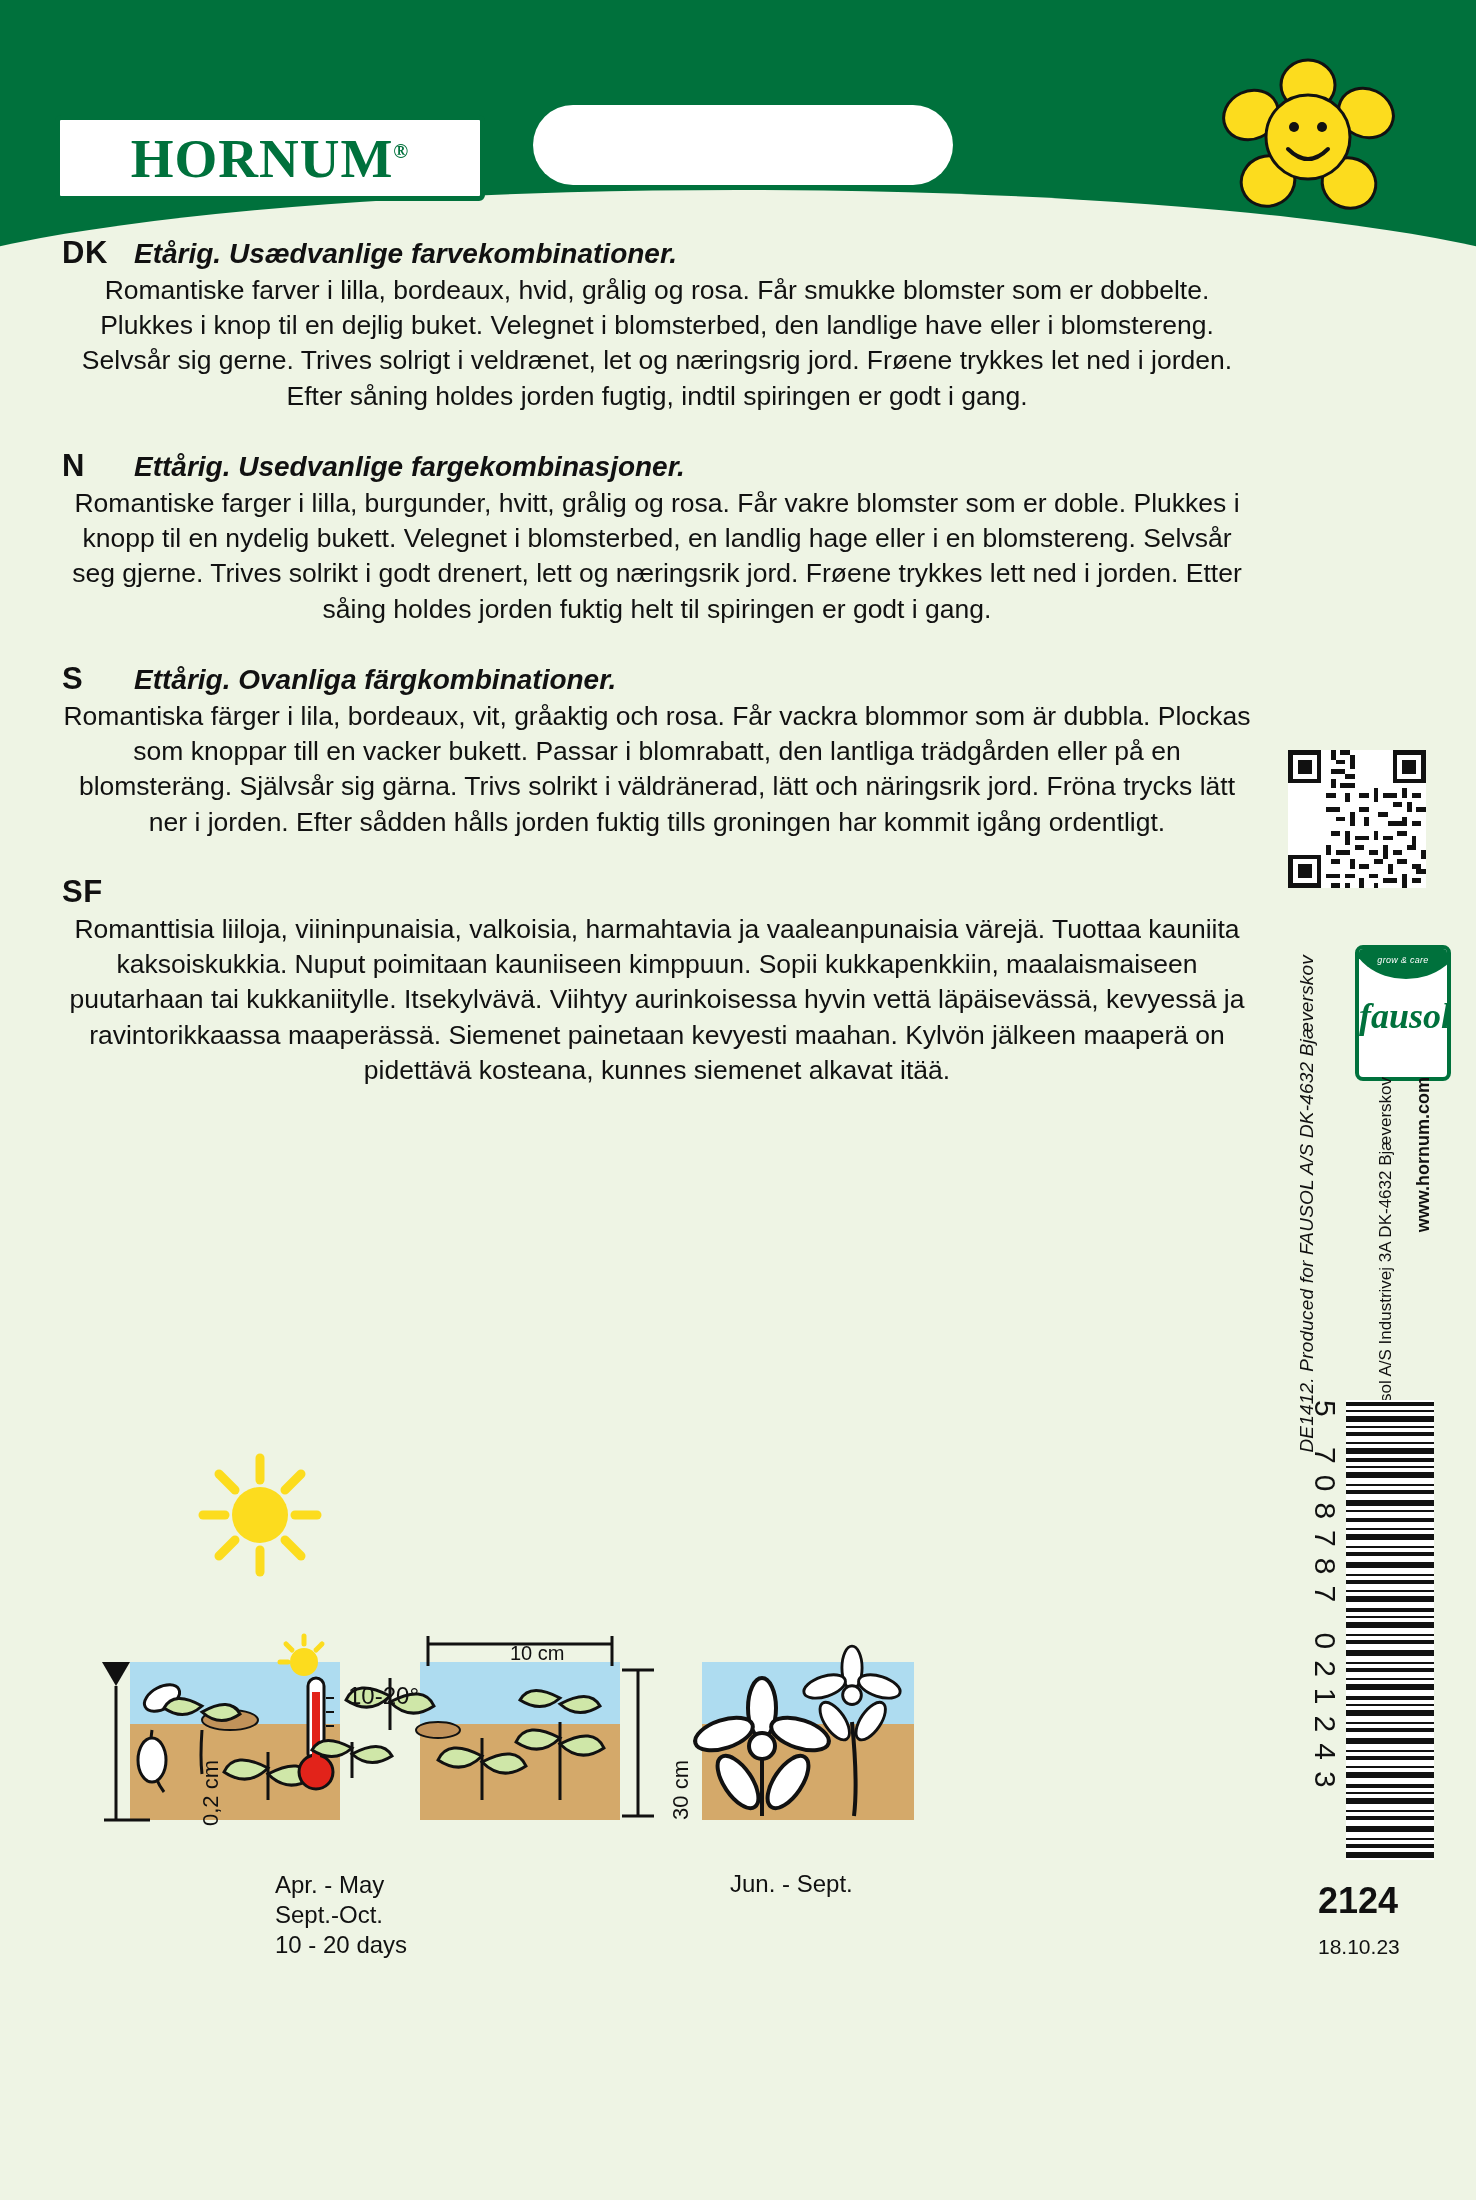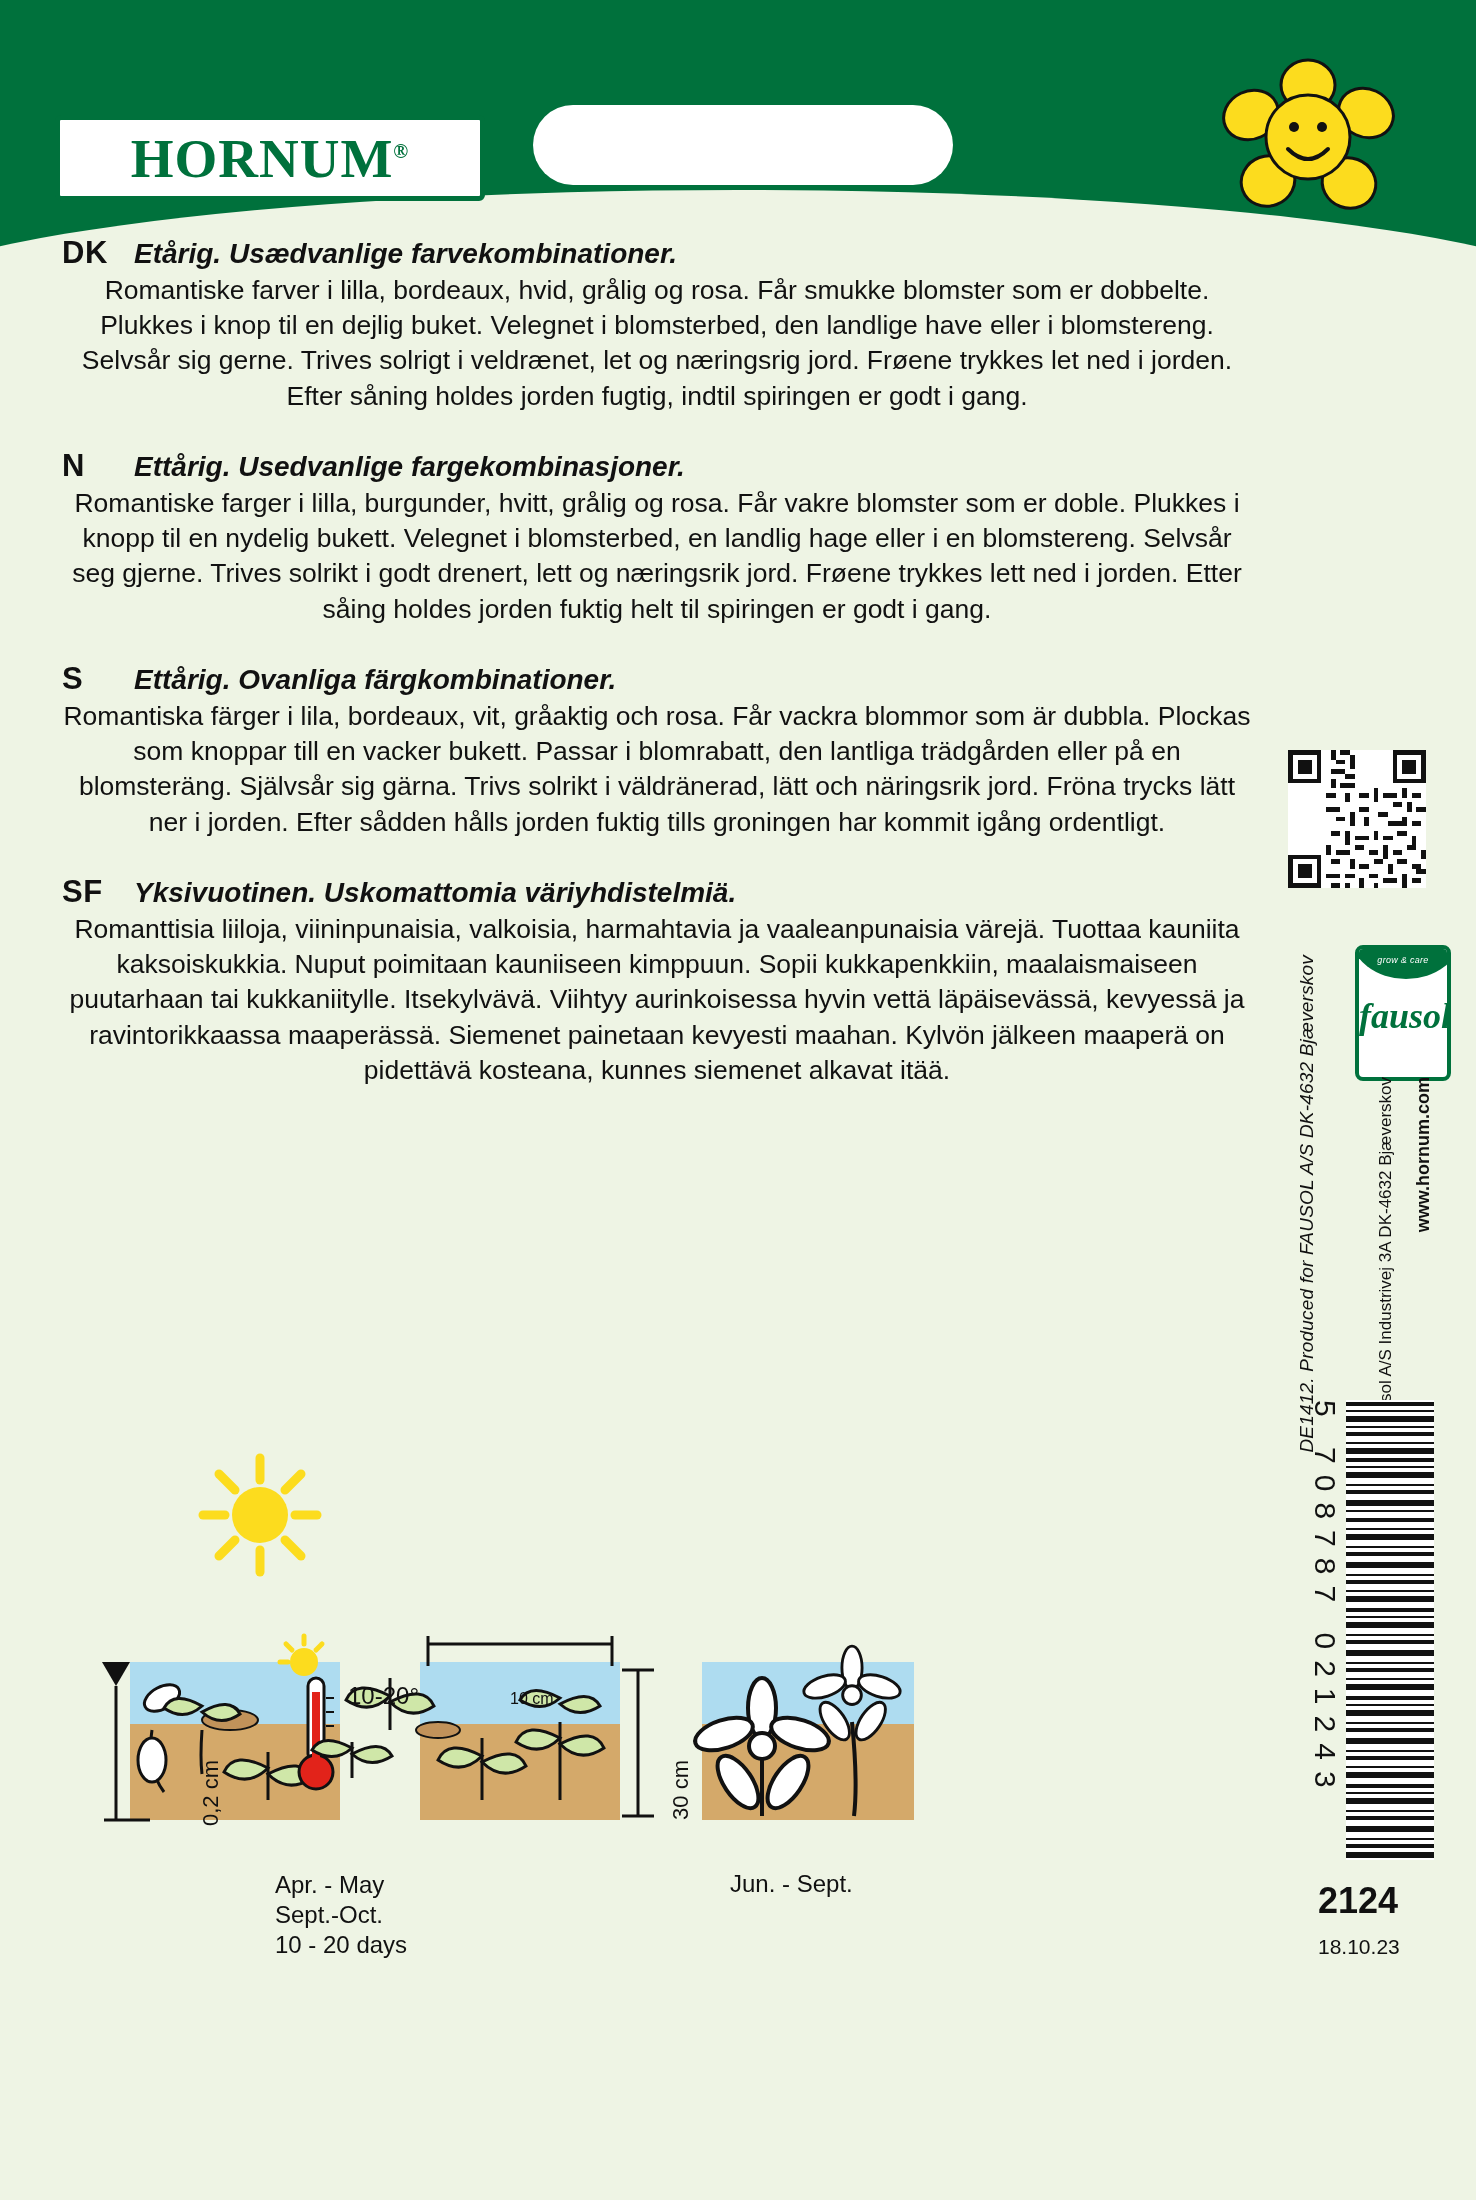--- a/index.html
+++ b/index.html
@@ -99,21 +99,21 @@
   }
   
   .illus{position:absolute;left:90px;top:1430px;width:1000px;height:530px;}
   .sun{position:absolute;left:105px;top:20px;width:130px;height:130px;}
   .cap-a{position:absolute;left:185px;top:440px;font-size:24px;color:#111;line-height:1.25;}
   .cap-b{position:absolute;left:640px;top:440px;font-size:24px;color:#111;}
   .lbl-depth{
      position:absolute;left:108px;top:330px;writing-mode:vertical-rl;transform:rotate(180deg);
      font-size:22px;color:#111;
   }
-  .lbl-10cm{position:absolute;left:420px;top:212px;font-size:16px;color:#111;margin-top:48px;}
+  .lbl-10cm{position:absolute;left:420px;top:212px;font-size:20px;color:#111;}
   .lbl-30cm{position:absolute;left:578px;top:330px;writing-mode:vertical-rl;transform:rotate(180deg);font-size:22px;color:#111;}
   .lbl-temp{position:absolute;left:258px;top:252px;font-size:24px;color:#111;}
 </style>
 </head>
 <body>
 
 <div class="top-strip"></div>
 <div class="green-band"></div>
 <div class="green-notch"></div>
 
@@ -159,21 +159,20 @@
     <div class="lang-head">
       <span class="lang-code">S</span>
       <span class="lang-title">Ettårig. Ovanliga färgkombinationer.</span>
     </div>
     <div class="lang-body">Romantiska färger i lila, bordeaux, vit, gråaktig och rosa. Får vackra blommor som är dubbla. Plockas som knoppar till en vacker bukett. Passar i blomrabatt, den lantliga trädgården eller på en blomsteräng. Självsår sig gärna. Trivs solrikt i väldränerad, lätt och näringsrik jord. Fröna trycks lätt ner i jorden. Efter sådden hålls jorden fuktig tills groningen har kommit igång ordentligt.</div>
   </div>
 
   <div class="lang-block">
     <div class="lang-head">
       <span class="lang-code">SF</span>
-      <span class="lang-title">Yksivuotinen. Uskomattomia väriyhdistelmiä.</span>
     </div>
     <div class="lang-body">Romanttisia liiloja, viininpunaisia, valkoisia, harmahtavia ja vaaleanpunaisia värejä. Tuottaa kauniita kaksoiskukkia. Nuput poimitaan kauniiseen kimppuun. Sopii kukkapenkkiin, maalaismaiseen puutarhaan tai kukkaniitylle. Itsekylvävä. Viihtyy aurinkoisessa hyvin vettä läpäisevässä, kevyessä ja ravintorikkaassa maaperässä. Siemenet painetaan kevyesti maahan. Kylvön jälkeen maaperä on pidettävä kosteana, kunnes siemenet alkavat itää.</div>
   </div>
 
 </div>
 
 <div class="qr">
   <svg width="138" height="138" viewBox="0 0 29 29" shape-rendering="crispEdges">
     <rect width="29" height="29" fill="#fff"></rect>
     <g fill="#111">

